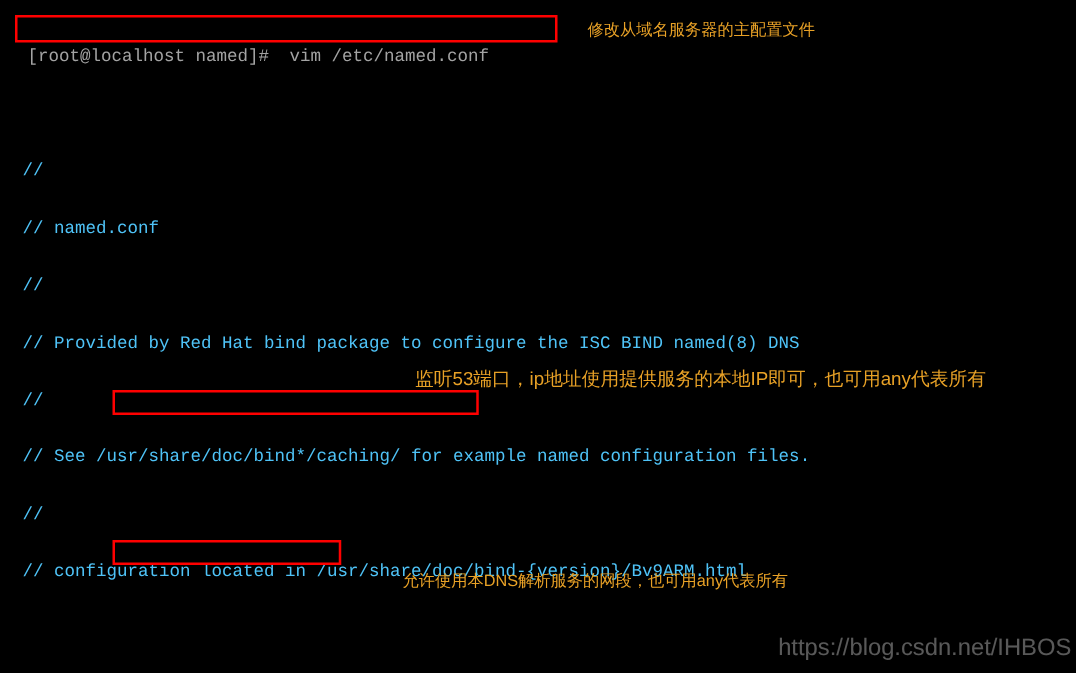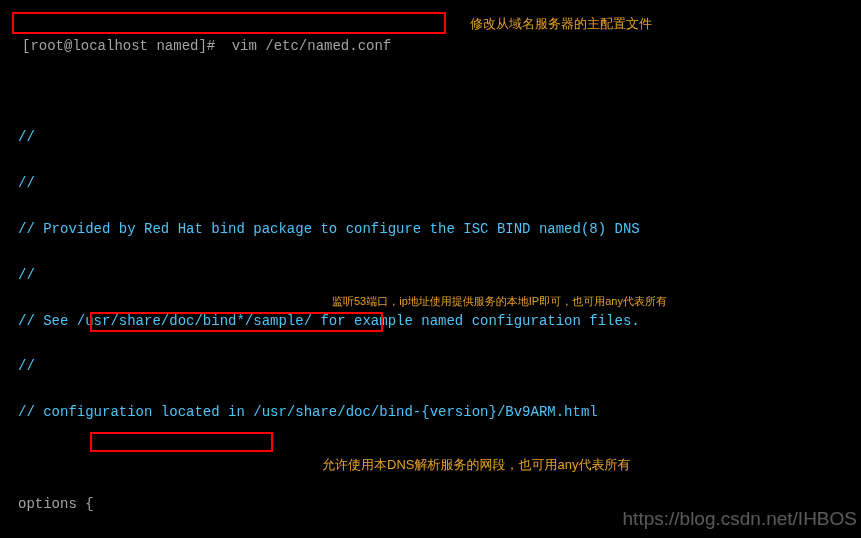--- a/index.html
+++ b/index.html
@@ -59,21 +59,21 @@
       color: #e8a126;
       font-family: sans-serif;
       font-size: 13px;
     }
     .annotation-2 {
       position: absolute;
       left: 320px;
       top: 282px;
       color: #e8a126;
       font-family: sans-serif;
-      font-size: 11px;
+      font-size: 15px;
     }
     .annotation-3 {
       position: absolute;
       left: 310px;
       top: 444px;
       color: #e8a126;
       font-family: sans-serif;
       font-size: 13px;
       text-align: center;
     }
@@ -86,24 +86,25 @@
       font-size: 19px;
     }
   </style>
 </head>
 <body>
 
 <div class="terminal">
 <span class="line"><span class="white">[root@localhost named]# </span><span class="white">vim /etc/named.conf</span></span>
 <span class="line"> </span>
 <span class="line cyan">//</span>
+<span class="line cyan">// named.conf</span>
 <span class="line cyan">//</span>
 <span class="line cyan">// Provided by Red Hat bind package to configure the ISC BIND named(8) DNS</span>
 <span class="line cyan">//</span>
-<span class="line cyan">// See /usr/share/doc/bind*/sample/ for example named configuration files.</span>
+<span class="line cyan">// See /usr/share/doc/bind*/caching/ for example named configuration files.</span>
 <span class="line cyan">//</span>
 <span class="line cyan">// configuration located in /usr/share/doc/bind-{version}/Bv9ARM.html</span>
 <span class="line"> </span>
 <span class="line white">options {</span>
 
 
 
 
 
 

